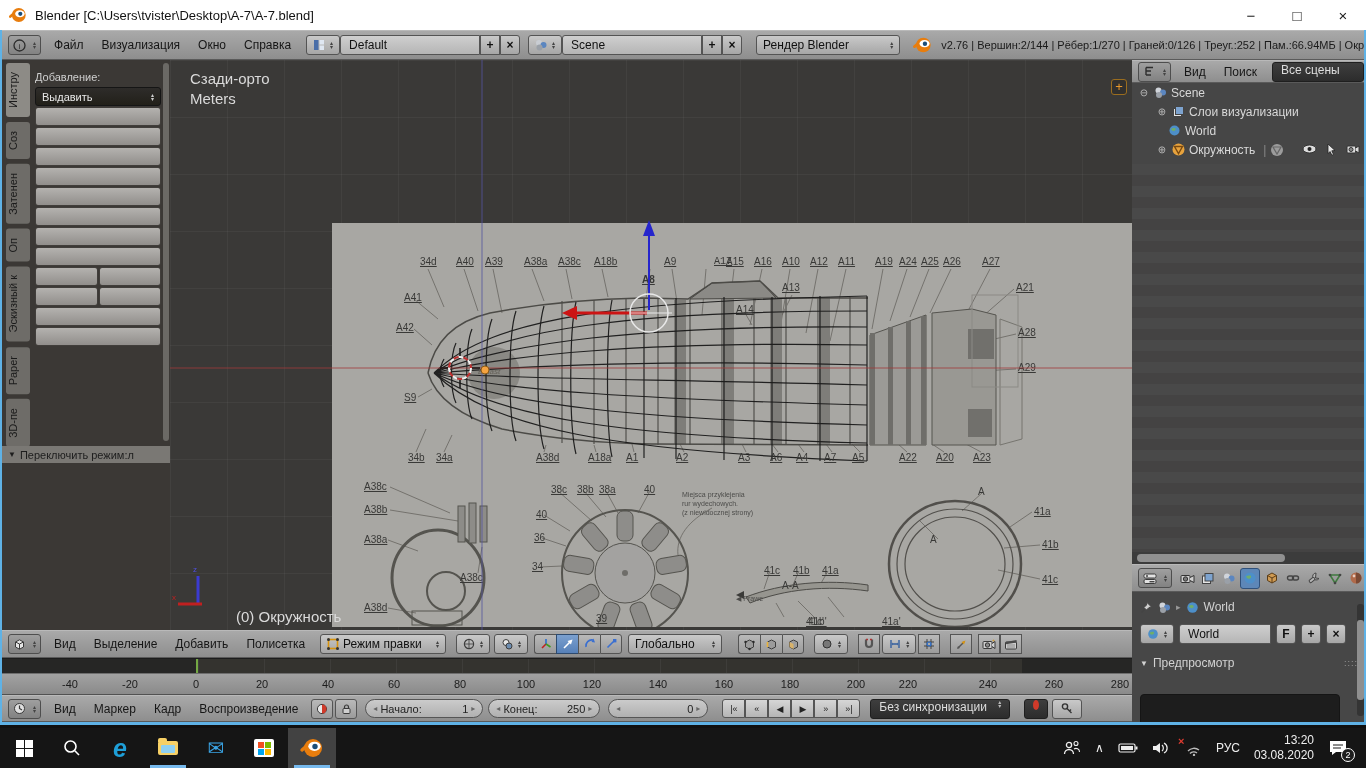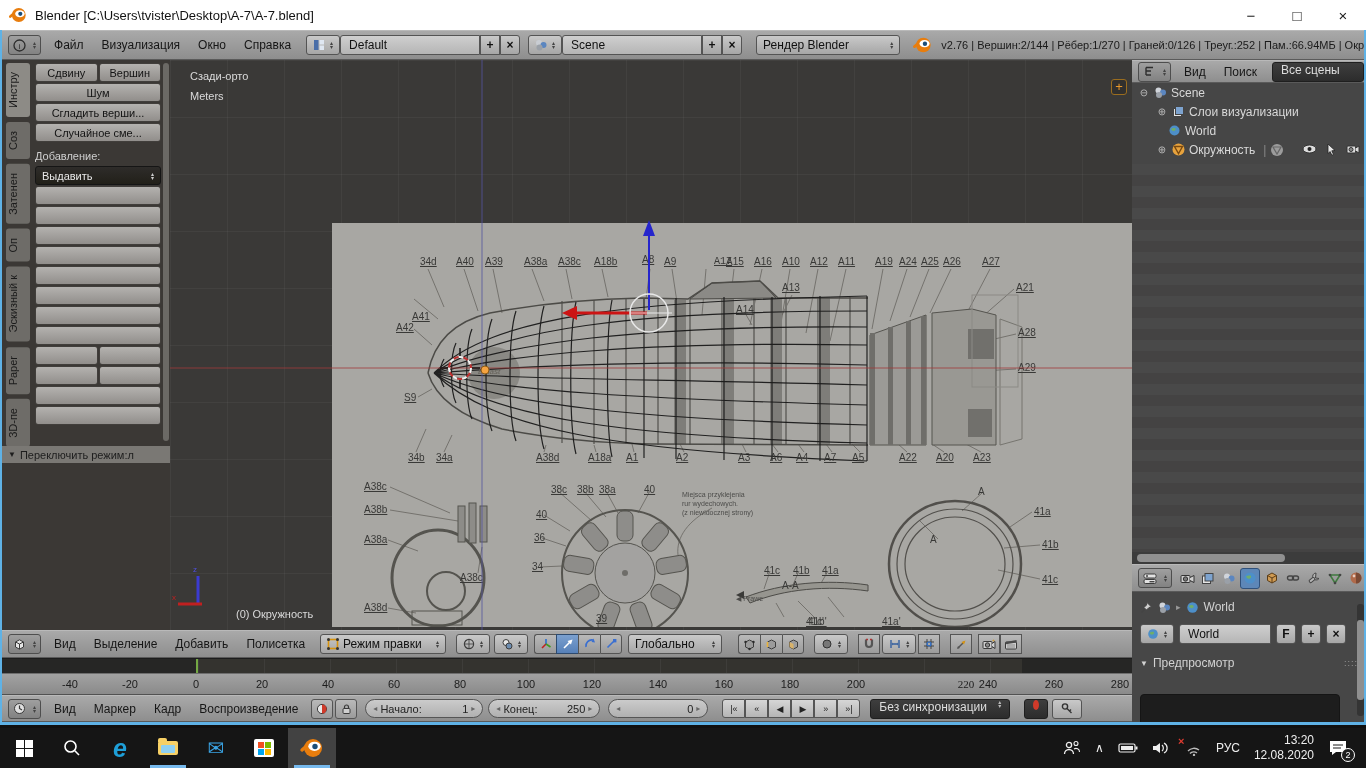--- a/index.html
+++ b/index.html
@@ -41,21 +41,21 @@
 .ts-dd .arrows{margin-left:auto;color:#ccc}
 .ts-footer{position:absolute;left:0;top:386px;width:168px;height:17px;background:#7a7874;color:#1d1d1d;font-size:11px;display:flex;align-items:center;padding-left:6px;gap:4px}
 .ts-scroll{position:absolute;right:1px;top:3px;width:6px;height:378px;background:#6b6965;border-radius:3px}
 
 .viewport{left:168px;top:30px;width:962px;height:570px;background:#3a3937;background-image:linear-gradient(rgba(255,255,255,.04) 1px,transparent 1px),linear-gradient(90deg,rgba(255,255,255,.04) 1px,transparent 1px);background-size:57px 57px;overflow:hidden}
 .blueprint{position:absolute;left:162px;top:163px;width:912px;height:404px;background:#a8a7a3;overflow:hidden}
 .bl-label{position:absolute;font-size:10px;color:#393937;text-decoration:underline;white-space:nowrap;line-height:10px}
 .bl-label.nu{text-decoration:none}
 .bl-label.note{font-size:7px;text-decoration:none;color:#4c4c4a;line-height:8px}
 .bl-label.balast{font-size:8px;color:#615d55;text-decoration:none;font-style:italic}
-.vp-text{position:absolute;color:#dadada;font-size:11px}
+.vp-text{position:absolute;color:#dadada;font-size:15px}
 .vp-plus{position:absolute;left:941px;top:19px;width:16px;height:16px;border:1px solid #9a6d1f;border-radius:3px;color:#e8982c;font-size:13px;line-height:13px;text-align:center;background:rgba(0,0,0,.15)}
 .overlay{position:absolute;left:0;top:0;width:962px;height:570px;pointer-events:none}
 
 .vheader{left:0;top:600px;width:1130px;height:28px}
 .vh-mode{margin-left:6px}
 .vbtn{background:linear-gradient(#b9b9b9,#9b9b9b);border:1px solid #555;height:20px;min-width:22px;display:inline-flex;align-items:center;justify-content:center;padding:0 2px}
 .vbtn.on{background:linear-gradient(#7ba0cf,#5680b8);border-color:#2d4a6e}
 .seg{display:inline-flex}
 .seg .vbtn{border-radius:0;border-right-width:0}
 .seg .vbtn:first-child{border-radius:3px 0 0 3px}
@@ -199,28 +199,20 @@
 
     <div class="ts-tab">Инстру</div>
         <div class="ts-tab">Соз</div>
         <div class="ts-tab">Затенен</div>
         <div class="ts-tab">Оп</div>
         <div class="ts-tab">Эскизный к</div>
         <div class="ts-tab">Paper</div>
         <div class="ts-tab">3D-пе</div>
       </div>
     <div class="ts-body">
-      <div class="ts-list">
-
-      <div class="tbtn half">Сдвину</div>
-          <div class="tbtn half">Вершин</div>
-          <div class="tbtn">Шум</div>
-          <div class="tbtn">Сгладить верши...</div>
-          <div class="tbtn">Случайное сме...</div>
-        </div>
       <div class="ts-label">Добавление:</div>
       <div class="ts-dd">
         <span>Выдавить</span>
         <span class="arrows">▴
 ▾</span>
       </div>
       <div class="ts-list">
 
       <div class="tbtn"></div>
           <div class="tbtn"></div>
@@ -319,34 +311,34 @@
         </g>
       </svg>
       <div>
 
       <span class="bl-label" style="left: 88px; top: 34px;">34d</span>
           <span class="bl-label" style="left: 124px; top: 34px;">A40</span>
           <span class="bl-label" style="left: 153px; top: 34px;">A39</span>
           <span class="bl-label" style="left: 192px; top: 34px;">A38a</span>
           <span class="bl-label" style="left: 226px; top: 34px;">A38c</span>
           <span class="bl-label" style="left: 262px; top: 34px;">A18b</span>
-          <span class="bl-label" style="left: 310px; top: 32px;">A8</span>
+          <span class="bl-label" style="left: 310px; top: 52px; font-weight: bold;">A8</span>
           <span class="bl-label" style="left: 332px; top: 34px;">A9</span>
           <span class="bl-label" style="left: 382px; top: 34px; font-family: Liberation Mono, monospace;">A17</span>
           <span class="bl-label" style="left: 394px; top: 34px;">A15</span>
           <span class="bl-label" style="left: 422px; top: 34px;">A16</span>
           <span class="bl-label" style="left: 450px; top: 34px;">A10</span>
           <span class="bl-label" style="left: 478px; top: 34px;">A12</span>
           <span class="bl-label" style="left: 506px; top: 34px;">A11</span>
           <span class="bl-label" style="left: 543px; top: 34px;">A19</span>
           <span class="bl-label" style="left: 567px; top: 34px;">A24</span>
           <span class="bl-label" style="left: 589px; top: 34px;">A25</span>
           <span class="bl-label" style="left: 611px; top: 34px;">A26</span>
           <span class="bl-label" style="left: 650px; top: 34px;">A27</span>
-          <span class="bl-label" style="left: 80px; top: 70px; margin-top: 19px;">A41</span>
+          <span class="bl-label" style="left: 72px; top: 70px;">A41</span>
           <span class="bl-label" style="left: 64px; top: 100px;">A42</span>
           <span class="bl-label" style="left: 72px; top: 170px;">S9</span>
           <span class="bl-label" style="left: 450px; top: 60px;">A13</span>
           <span class="bl-label" style="left: 404px; top: 82px;">A14</span>
           <span class="bl-label" style="left: 684px; top: 60px;">A21</span>
           <span class="bl-label" style="left: 686px; top: 105px;">A28</span>
           <span class="bl-label" style="left: 686px; top: 140px;">A29</span>
           <span class="bl-label" style="left: 76px; top: 230px;">34b</span>
           <span class="bl-label" style="left: 104px; top: 230px;">34a</span>
           <span class="bl-label" style="left: 204px; top: 230px;">A38d</span>
@@ -592,21 +584,21 @@
       <span style="left: 246px;">20</span>
       <span style="left: 312px;">40</span>
       <span style="left: 378px;">60</span>
       <span style="left: 444px;">80</span>
       <span style="left: 510px;">100</span>
       <span style="left: 576px;">120</span>
       <span style="left: 642px;">140</span>
       <span style="left: 708px;">160</span>
       <span style="left: 774px;">180</span>
       <span style="left: 840px;">200</span>
-      <span style="left: 950px; font-family: Liberation Serif, serif;">220</span>
+      <span style="left: 892px;">220</span>
       <span style="left: 972px;">240</span>
       <span style="left: 1038px;">260</span>
       <span style="left: 1104px;">280</span>
     </div>
   <div class="hdr abs theader">
     <div class="edbtn">
       <svg class="i" width="13" height="13" viewBox="0 0 13 13">
           <circle cx="6.5" cy="6.5" r="5" fill="#e0e0e0" stroke="#3a3a3a"></circle>
           <path d="M6.5,3.5 V6.5 L9,8" fill="none" stroke="#3a3a3a" stroke-width="1.2"></path>
         </svg>
@@ -920,21 +912,21 @@
         <polygon points="1,5 4,5 8,2 8,12 4,9 1,9" fill="#eee"></polygon>
         <path d="M10,4 a4,4 0 0 1 0,6 M12,2 a7,6 0 0 1 0,10" fill="none" stroke="#eee" stroke-width="1.2"></path>
       </svg>
     <span style="position:relative"><svg class="i" width="18" height="14" viewBox="0 0 18 14">
           <path d="M4,9 a8,8 0 0 1 11,-1 M6,11.5 a5,5 0 0 1 7,-0.5" fill="none" stroke="#bbb" stroke-width="1.3"></path>
           <circle cx="10" cy="13" r="1.2" fill="#bbb"></circle>
         </svg><span style="position:absolute;left:-6px;top:-4px;color:#e03c31;font-size:11px;font-weight:bold">×</span></span>
     <span class="txt">РУС</span>
     <span class="clock">
       <div>13:20</div>
-      <div>12.08.2020</div>
+      <div>03.08.2020</div>
     </span>
     <span style="position:relative;margin-right:8px">
       <svg class="i" width="20" height="18" viewBox="0 0 20 18">
           <path d="M2,2 H18 V13 H8 L4,16 V13 H2 Z" fill="#fff"></path>
           <path d="M5,6 H15 M5,9 H13" stroke="#1a1a1a" stroke-width="1.2"></path>
         </svg>
       <span class="badge">2</span>
     </span>
   </div>
 </div>

